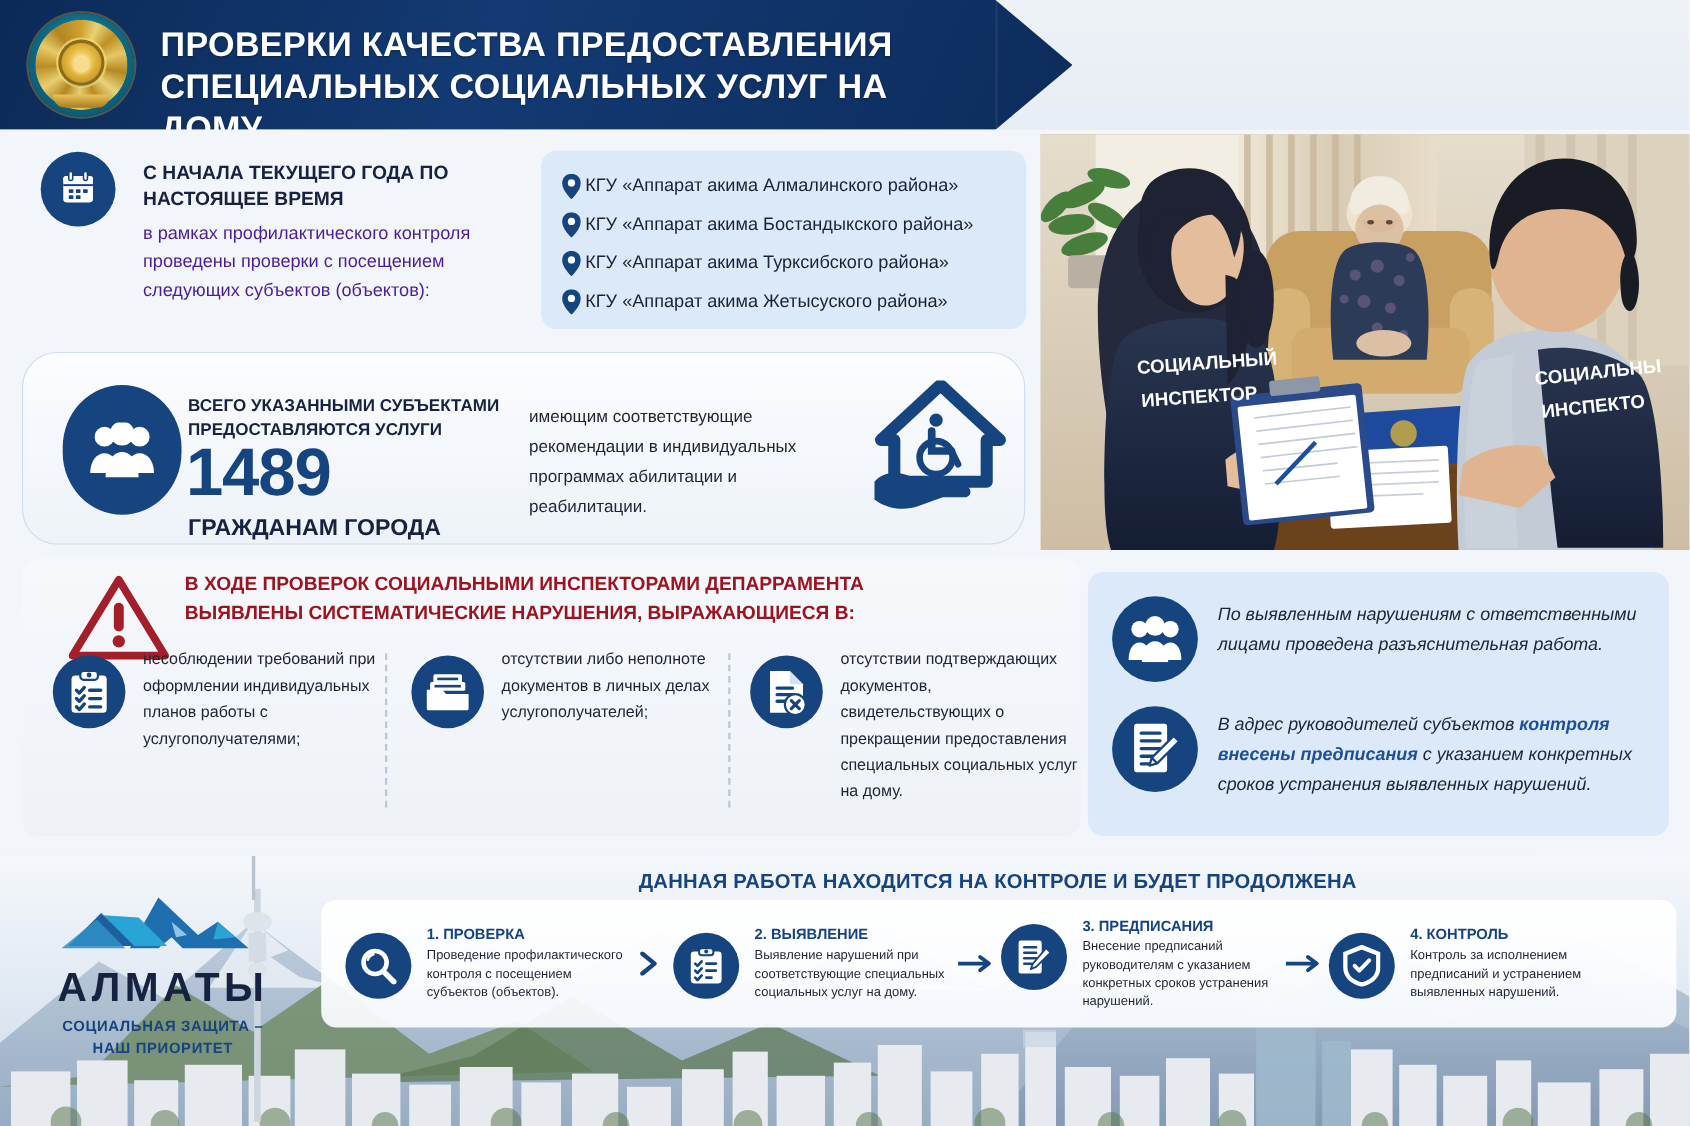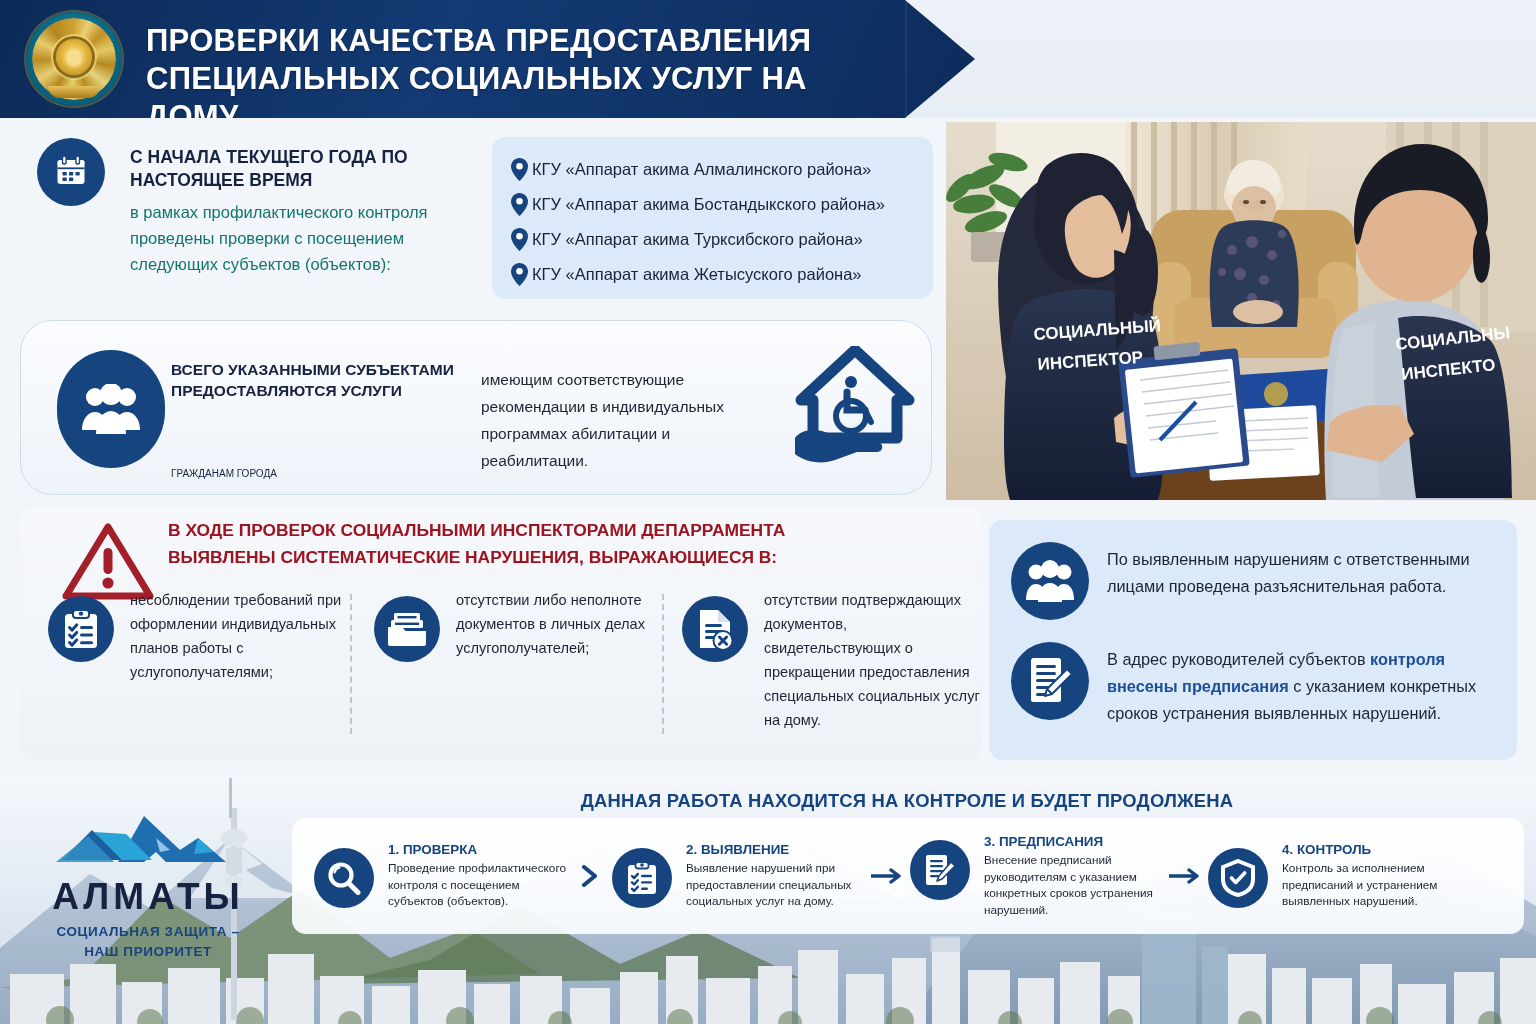--- a/index.html
+++ b/index.html
@@ -77,21 +77,21 @@
   .cal-icon {
     position:absolute; left:37px; top:138px; width:68px; height:68px; border-radius:50%;
     background:#16447f; display:flex; align-items:center; justify-content:center;
   }
   .sec1-head {
     position:absolute; left:130px; top:146px; width:350px;
     color:#16223f; font-weight:bold; font-size:17.5px; line-height:23px; text-transform:uppercase;
   }
   .sec1-body {
     position:absolute; left:130px; top:199px; width:350px;
-    color:#0f766e; font-size:16.5px; line-height:26px;
+    color:#4c1d95; font-size:16.5px; line-height:26px;
   }
 
   
   .districts {
     position:absolute; left:492px; top:137px; width:441px; height:162px;
     background:#dce9f8; border-radius:14px; padding:15px 0 0 14px;
   }
   .district-row { display:flex; align-items:center; height:35px; }
   .pin { width:26px; flex:0 0 26px; display:flex; justify-content:center; }
   .district-label { color:#1b2236; font-size:16.5px; font-weight:500; }
@@ -115,21 +115,21 @@
   .stat-head{
     position:absolute; left:150px; top:38px; width:340px;
     color:#16223f; font-weight:bold; font-size:15.5px; line-height:21px; text-transform:uppercase;
   }
   .stat-number{
     position:absolute; left:148px; top:78px;
     color:#16447f; font-weight:bold; font-size:61px; line-height:61px; letter-spacing:-1px;
   }
   .stat-sub{
     position:absolute; left:150px; top:147px;
-    color:#16223f; font-weight:normal; font-size:10px; text-transform:uppercase;
+    color:#16223f; font-weight:bold; font-size:21px; text-transform:uppercase;
   }
   .stat-text{
     position:absolute; left:460px; top:45px; width:260px;
     color:#1d2433; font-size:15.5px; line-height:27px;
   }
   .home-icon{ position:absolute; left:770px; top:25px; width:128px; height:122px; }
 
   
   .viol-card {
     position:absolute; left:20px; top:508px; width:962px; height:252px;
@@ -160,21 +160,21 @@
     position:absolute; left:989px; top:520px; width:528px; height:240px;
     background:#dce9f8; border-radius:14px;
   }
   .info-row { position:absolute; display:flex; align-items:flex-start; }
   .info-row.r1 { left:22px; top:22px; width:490px; }
   .info-row.r2 { left:22px; top:122px; width:490px; }
   .info-circle {
     flex:0 0 78px; width:78px; height:78px; border-radius:50%;
     background:#16447f; display:flex; align-items:center; justify-content:center;
   }
-  .info-text { margin-left:18px; color:#1d2433; font-size:16.3px; line-height:27px; padding-top:4px; }
+  .info-text { margin-left:18px; color:#1d2433; font-size:16.3px; line-height:27px; padding-top:4px;font-style:italic; }
   .info-text .hl { color:#1c4f97; font-weight:bold; }
 
   
   .bottom-bg { position:absolute; left:0; top:778px; width:1536px; height:246px; overflow:hidden; background:#e8eef5; }
   .proc-title {
     position:absolute; left:292px; top:790px; width:1230px; text-align:center;
     color:#16447f; font-weight:bold; font-size:18.4px; text-transform:uppercase; letter-spacing:.2px;
   }
   .proc-card {
     position:absolute; left:292px; top:818px; width:1232px; height:116px;
@@ -414,20 +414,21 @@
       <svg width="62" height="50" viewBox="0 0 62 50" aria-hidden="true">
         <circle cx="15" cy="13" r="9" fill="#ffffff"></circle>
         <circle cx="47" cy="13" r="9" fill="#ffffff"></circle>
         <circle cx="31" cy="10" r="11" fill="#ffffff"></circle>
         <path d="M2 46c0-11 6-18 13-18s13 7 13 18z" fill="#ffffff"></path>
         <path d="M34 46c0-11 6-18 13-18s13 7 13 18z" fill="#ffffff"></path>
         <path d="M16 50c0-14 7-23 15-23s15 9 15 23z" fill="#ffffff"></path>
       </svg>
     </div>
     <div class="stat-head">ВСЕГО УКАЗАННЫМИ СУБЪЕКТАМИ ПРЕДОСТАВЛЯЮТСЯ УСЛУГИ</div>
+    <div class="stat-number">1489</div>
     <div class="stat-sub">ГРАЖДАНАМ ГОРОДА</div>
     <div class="stat-text">имеющим соответствующие рекомендации в индивидуальных программах абилитации и реабилитации.</div>
     <div class="home-icon">
       <svg width="128" height="122" viewBox="0 0 128 122" aria-hidden="true">
         <path d="M64 4 L118 54 L106 54 L106 92 L22 92 L22 54 L10 54 Z" fill="none" stroke="#16447f" stroke-width="11" stroke-linejoin="round"></path>
         <circle cx="60" cy="36" r="6" fill="#16447f"></circle>
         <path d="M56 46 L56 64 L74 64" stroke="#16447f" stroke-width="7" fill="none" stroke-linecap="round"></path>
         <circle cx="60" cy="70" r="15" fill="none" stroke="#16447f" stroke-width="6"></circle>
         <path d="M74 64 L80 76" stroke="#16447f" stroke-width="6" fill="none" stroke-linecap="round"></path>
         <path d="M4 92c6-8 18-10 30-6l30 10h22c7 0 7 10 0 10H66l-22 8c-14 5-30 2-40-6z" fill="#16447f"></path>
@@ -674,21 +675,21 @@
           </g>
           <g fill="#16447f">
             <rect x="15" y="13.8" width="11" height="2.4" rx="1.2"></rect>
             <rect x="15" y="20.2" width="11" height="2.4" rx="1.2"></rect>
             <rect x="15" y="26.6" width="7" height="2.4" rx="1.2"></rect>
           </g>
         </svg>
       </div>
       <div class="step-body">
         <div class="step-title">2. ВЫЯВЛЕНИЕ</div>
-        <div class="step-desc">Выявление нарушений при предоставлении специальных социальных услуг на дому.</div>
+        <div class="step-desc">Выявление нарушений при соответствующие специальных социальных услуг на дому.</div>
       </div>
     </div>
 
     <div class="arrow">
       <svg width="34" height="16" viewBox="0 0 34 16">
           <path d="M0 8 H26 M20 2 L28 8 L20 14" fill="none" stroke="#16447f" stroke-width="3.4" stroke-linecap="round" stroke-linejoin="round"></path>
         </svg>
     </div>
 
     <div class="step">

